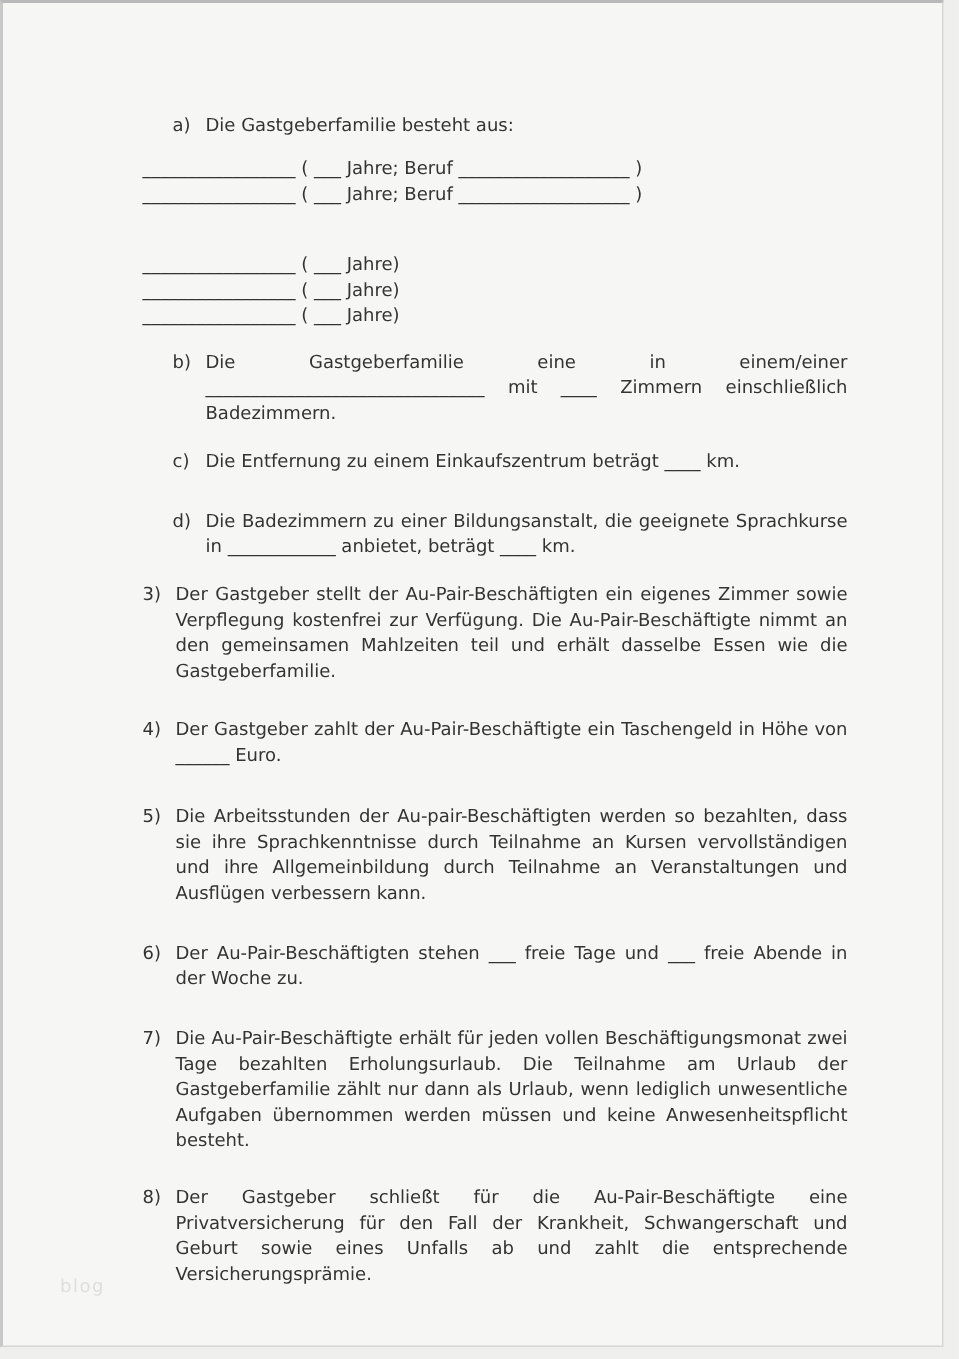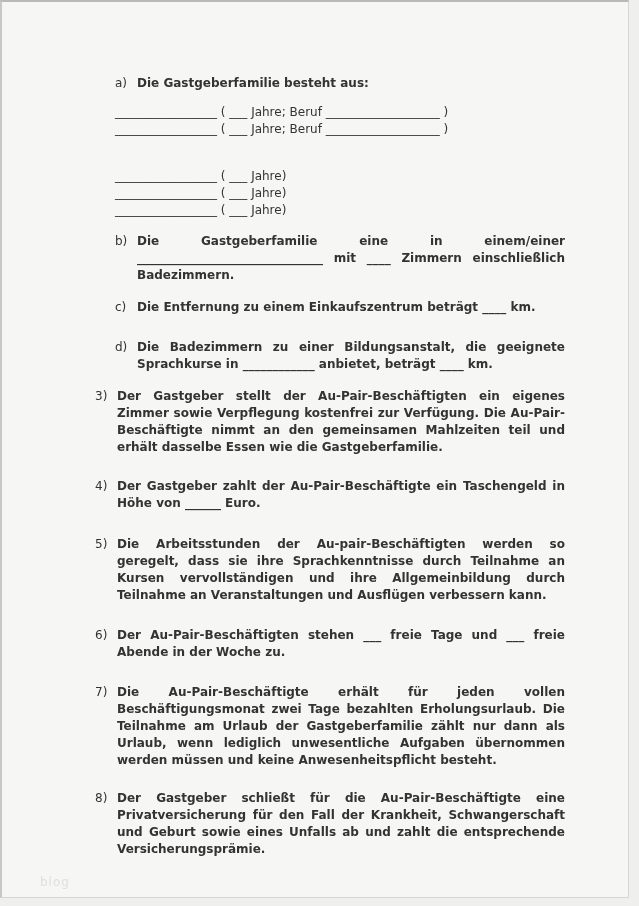--- a/index.html
+++ b/index.html
@@ -36,42 +36,41 @@
     font-size: 12px;
     line-height: 17px;
     color: #333333;
     overflow: hidden;
   }
   .item { display: flex; }
   .item .marker {
     flex: none;
     width: 22px;
   }
-  .item .body { flex: 1; font-weight: bold; }
+  .item .body { flex: 1; }
   .lettered { margin-left: 20px; }
   .just {
     text-align: justify;
     hyphens: none;
   }
   .form-row {
-    margin-left: 20px;
     white-space: pre;
   }
   .mt12 { margin-top: 12px; }
   .mt14 { margin-top: 14px; }
   .mt15 { margin-top: 15px; }
   .mt21 { margin-top: 21px; }
   .mt22 { margin-top: 22px; }
   .mt23 { margin-top: 23px; }
   .mt24 { margin-top: 24px; }
   .mt30 { margin-top: 30px; }
   .watermark {
     position: absolute;
     left: 38px;
-    top: 873px;
+    top: 848px;
     font-size: 12px;
     color: #dededc;
     letter-spacing: 1px;
   }
 </style>
 </head>
 <body>
 
 <div class="canvas">
   <div class="page">
@@ -113,21 +112,21 @@
         <div class="body just">Der Gastgeber stellt der Au-Pair-Beschäftigten ein eigenes Zimmer sowie Verpflegung kostenfrei zur Verfügung. Die Au-Pair-Beschäftigte nimmt an den gemeinsamen Mahlzeiten teil und erhält dasselbe Essen wie die Gastgeberfamilie.</div>
       </div>
 
       <div class="item mt22">
         <span class="marker">4)</span>
         <div class="body just">Der Gastgeber zahlt der Au-Pair-Beschäftigte ein Taschengeld in Höhe von ______ Euro.</div>
       </div>
 
       <div class="item mt24">
         <span class="marker">5)</span>
-        <div class="body just">Die Arbeitsstunden der Au-pair-Beschäftigten werden so geregelt, dass sie ihre Sprachkenntnisse durch Teilnahme an Kursen vervollständigen und ihre Allgemeinbildung durch Teilnahme an Veranstaltungen und Ausflügen verbessern kann.</div>
+        <div class="body just">Die Arbeitsstunden der Au-pair-Beschäftigten werden so bezahlten, dass sie ihre Sprachkenntnisse durch Teilnahme an Kursen vervollständigen und ihre Allgemeinbildung durch Teilnahme an Veranstaltungen und Ausflügen verbessern kann.</div>
       </div>
 
       <div class="item mt23">
         <span class="marker">6)</span>
         <div class="body just">Der Au-Pair-Beschäftigten stehen ___ freie Tage und ___ freie Abende in der Woche zu.</div>
       </div>
 
       <div class="item mt23">
         <span class="marker">7)</span>
         <div class="body just">Die Au-Pair-Beschäftigte erhält für jeden vollen Beschäftigungsmonat zwei Tage bezahlten Erholungsurlaub. Die Teilnahme am Urlaub der Gastgeberfamilie zählt nur dann als Urlaub, wenn lediglich unwesentliche Aufgaben übernommen werden müssen und keine Anwesenheitspflicht besteht.</div>

